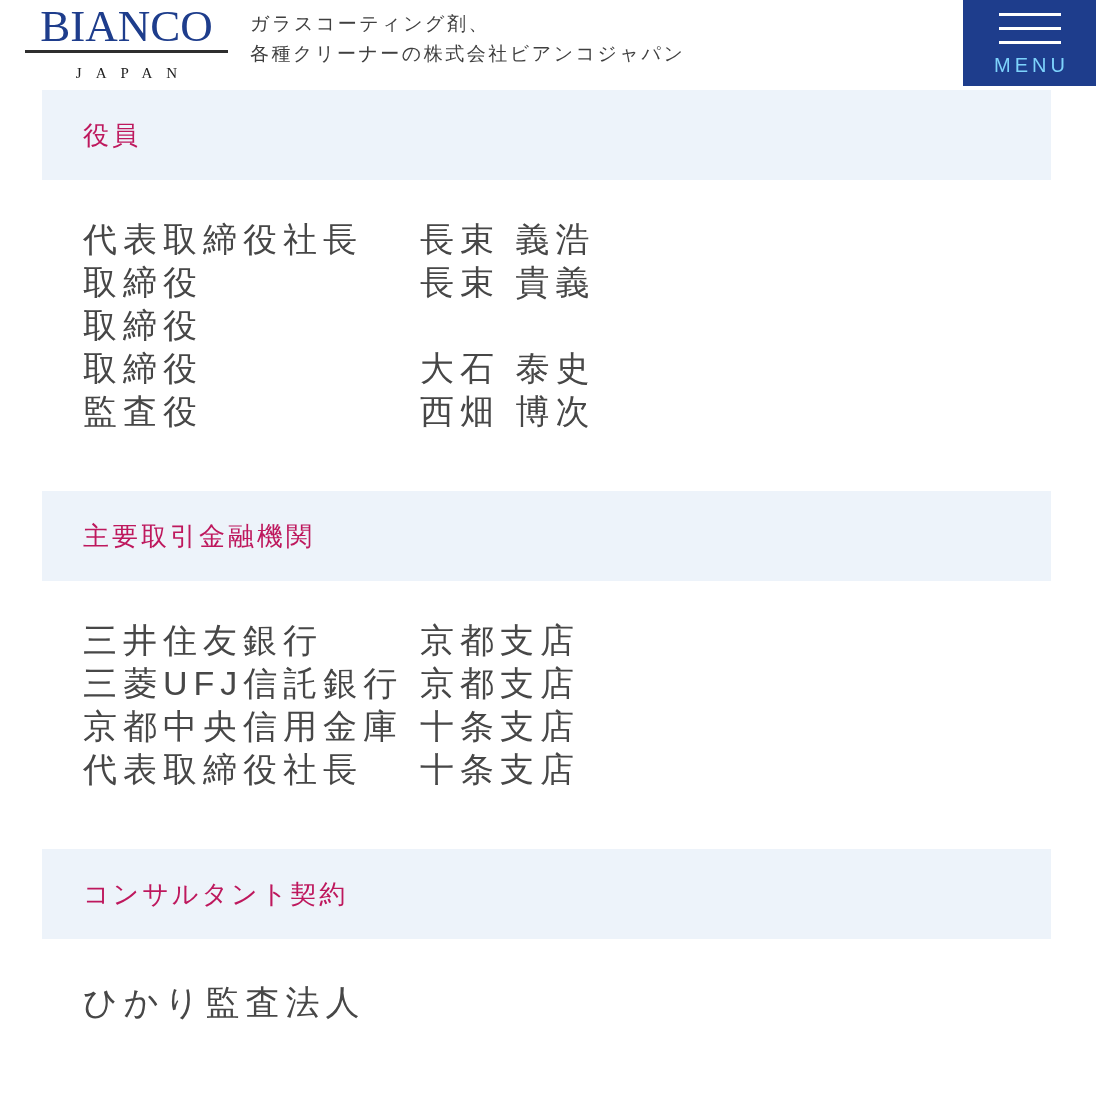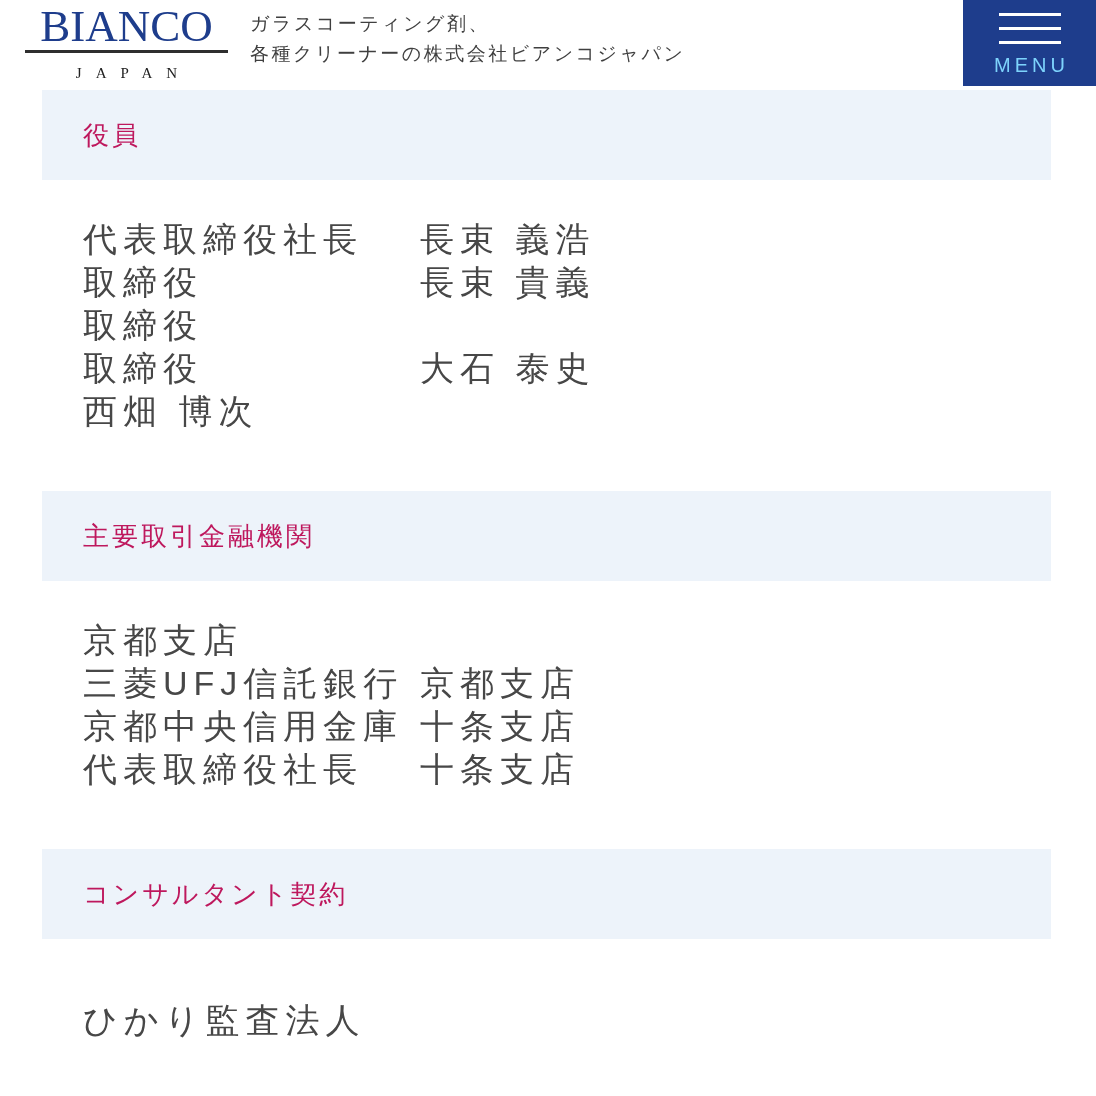--- a/index.html
+++ b/index.html
@@ -115,21 +115,21 @@
     line-height: 43px;
     letter-spacing: 6px;
     color: #474747;
   }
   .row-label {
     width: 337px;
     flex-shrink: 0;
   }
   .row-value { }
   .single-line {
-    padding: 60px 0 0 41px;
+    padding: 42px 0 0 41px;
     font-size: 34px;
     line-height: 43px;
     letter-spacing: 6px;
     color: #474747;
   }
 </style>
 </head>
 <body>
 
 <header class="header">
@@ -167,29 +167,31 @@
       <span class="row-value">長束 貴義</span>
     </div>
     <div class="data-row">
       <span class="row-label">取締役</span>
     </div>
     <div class="data-row">
       <span class="row-label">取締役</span>
       <span class="row-value">大石 泰史</span>
     </div>
     <div class="data-row">
+      <span class="row-label">監査役</span>
       <span class="row-value">西畑 博次</span>
     </div>
   </div>
 
   <div class="section-band">
     <h2 class="section-title">主要取引金融機関</h2>
   </div>
   <div class="data-list">
     <div class="data-row">
+      <span class="row-label">三井住友銀行</span>
       <span class="row-value">京都支店</span>
     </div>
     <div class="data-row">
       <span class="row-label">三菱UFJ信託銀行</span>
       <span class="row-value">京都支店</span>
     </div>
     <div class="data-row">
       <span class="row-label">京都中央信用金庫</span>
       <span class="row-value">十条支店</span>
     </div>

